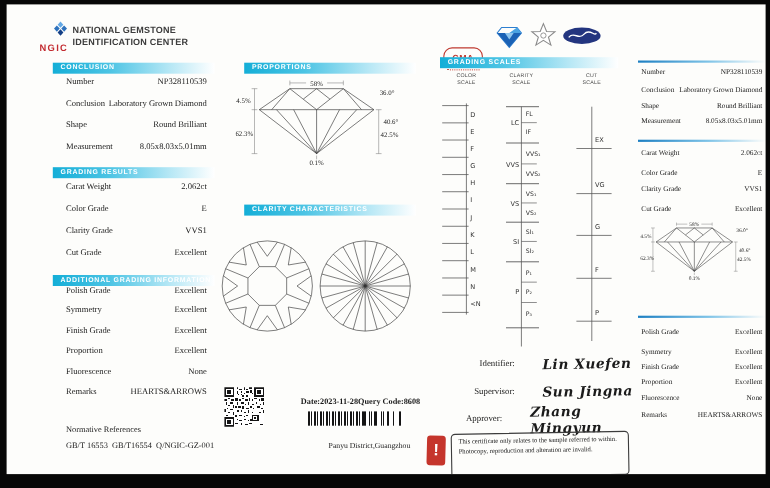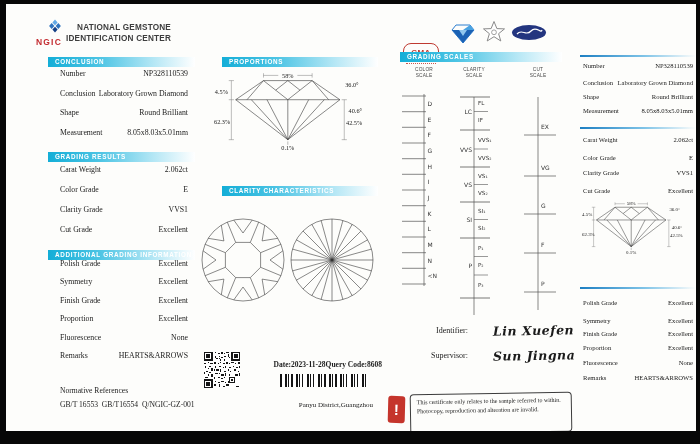--- a/index.html
+++ b/index.html
@@ -30,21 +30,21 @@
       #151515 8.2px 8.9px,#fff 8.9px 11px);}
   .warn-icon{background:#c5352c;border-radius:3px;color:#fff;display:flex;align-items:center;
       justify-content:center;font:700 15px "Liberation Sans",sans-serif;transform:rotate(1.5deg);}
   .warn-box{border:1px solid #3c3c3c;border-radius:4px;box-sizing:border-box;
       padding:3px 5px 2px 6px;font-size:6px;line-height:1.55;transform:rotate(-1deg);}
   .cma-box{width:36px;height:18px;border:1.6px solid #bf3a31;border-radius:8px;box-sizing:border-box;
       display:flex;align-items:center;justify-content:center;
       font:700 8px "Liberation Sans",sans-serif;color:#bf3a31;letter-spacing:.5px;margin-top:21px;}
   .cma-sub{width:30px;border-bottom:1.5px dotted #c9564e;margin:2px auto 0;}
   .ngic-red{font:700 8.5px "Liberation Sans",sans-serif;color:#c32b30;letter-spacing:1.2px;}
-  .org{font:700 8.2px "Liberation Sans",sans-serif;color:#3d3d3d;line-height:1.3;letter-spacing:.2px;text-align:right;}
+  .org{font:700 8.2px "Liberation Sans",sans-serif;color:#3d3d3d;line-height:1.3;letter-spacing:.2px;}
   svg text{font-family:"Liberation Serif",serif;fill:#1b1b1b;}
   svg text.sans{font-family:"DejaVu Sans",sans-serif;fill:#333;}
 </style>
 </head>
 <body>
 
 <div class="page">
 <div class="cert">
 
   <div class="abs" style="left:20px;top:15px;width:165px;display:flex;">
@@ -271,20 +271,24 @@
 
   <div class="abs" style="left:402px;top:314px;width:168px;">
     <div class="sig-row">
       <span class="sig-label">Identifier:</span>
       <span class="sig-value">Lin Xuefen</span>
     </div>
     <div class="sig-row">
       <span class="sig-label">Supervisor:</span>
       <span class="sig-value">Sun Jingna</span>
     </div>
+    <div class="sig-row">
+      <span class="sig-label">Approver:</span>
+      <span class="sig-value">Zhang Mingyun</span>
+    </div>
   </div>
 
   <div class="warn-icon abs" style="left:382px;top:392px;width:17px;height:27px;">!</div>
   <div class="warn-box abs" style="left:404px;top:389px;width:162px;height:40px;">This certificate only relates to the sample referred to within. Photocopy, reproduction and alteration are invalid.</div>
 
   <div class="abs" style="left:574px;top:50px;width:116px;height:344px;">
     <div class="grad-line" style="top:1px;"></div>
     <div class="rr" style="top:6px;">
           <span>Number</span>
           <span>NP328110539</span>

